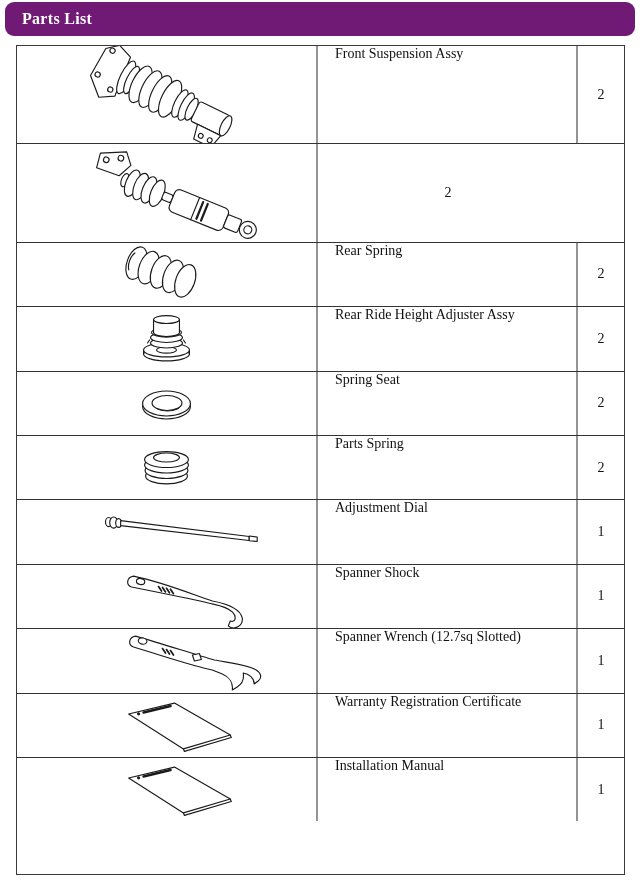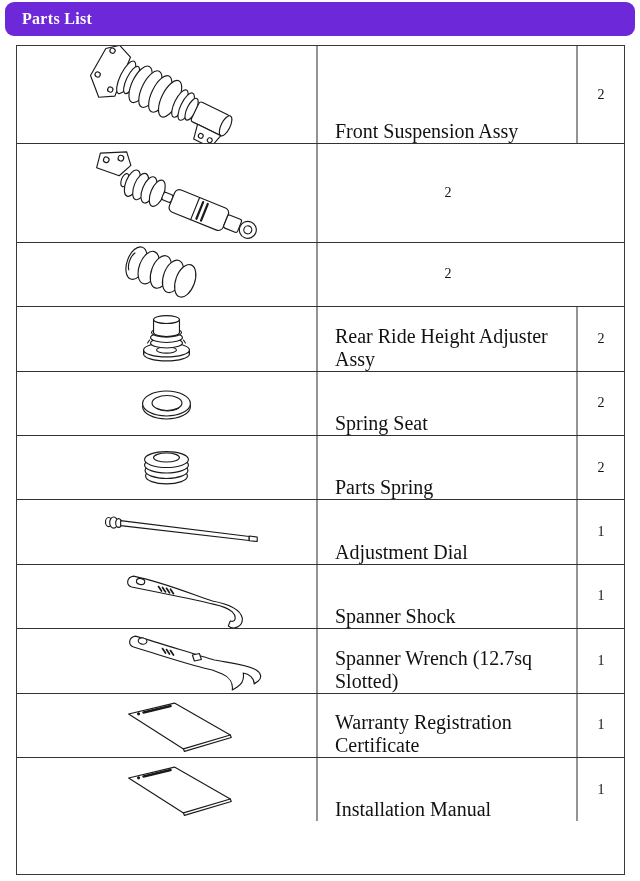--- a/index.html
+++ b/index.html
@@ -3,21 +3,21 @@
 <meta charset="utf-8">
 <style>
   html,body{margin:0;padding:0;}
   body{
     width:640px;height:881px;background:#ffffff;
     font-family:"Liberation Serif","DejaVu Serif",serif;
     position:relative;overflow:hidden;color:#111;
   }
   .header-bar{
     position:absolute;left:5px;top:2px;width:630px;height:34px;
-    background:#6d28d9;border-radius:9px;
+    background:#701a75;border-radius:9px;
     display:flex;align-items:center;
   }
   .header-title{
     color:#ffffff;font-weight:bold;font-size:16px;
     padding-left:17px;letter-spacing:0.3px;
   }
   .parts-table{
     position:absolute;left:16px;top:45px;width:609px;height:830px;
     border:1px solid #3a3a3a;box-sizing:border-box;
     display:flex;flex-direction:column;background:#fff;
@@ -29,22 +29,22 @@
   }
   .row.tall{height:97.4px;}
   .row:last-child{border-bottom:none;}
   .cell{box-sizing:border-box;min-width:0;overflow:hidden;}
   .cell-img{
     border-right:2px solid #949494;
     display:flex;align-items:center;justify-content:center;
   }
   .cell-name{
     border-right:2px solid #949494;
-    display:flex;align-items:flex-end;
-    padding-left:17px;font-size:20px;
+    display:flex;align-items:flex-start;
+    padding-left:17px;font-size:14px;
   }
   .cell-qty{
     display:flex;align-items:center;justify-content:center;
     font-size:14px;
   }
   svg{display:block;}
   .art{stroke:#1a1a1a;fill:none;stroke-width:1.15;stroke-linejoin:round;stroke-linecap:round;}
   .art .w{fill:#ffffff;}
   .art .thick{stroke-width:2.6;}
 </style>
@@ -124,20 +124,23 @@
         <g transform="rotate(20 150 31)">
           <ellipse class="w" cx="118" cy="31" rx="9.5" ry="17"></ellipse>
           <ellipse class="w" cx="131" cy="31" rx="9.5" ry="17"></ellipse>
           <ellipse class="w" cx="144" cy="31" rx="9.5" ry="17"></ellipse>
           <ellipse class="w" cx="157" cy="31" rx="9.5" ry="17"></ellipse>
           <ellipse class="w" cx="170" cy="31" rx="9.5" ry="17"></ellipse>
           <path d="M113 22 A7 12 0 0 0 113 40"></path>
         </g>
       </svg>
     </div>
+    <div class="cell cell-name">
+        <span>Rear Spring</span>
+      </div>
     <div class="cell cell-qty">
         <span>2</span>
       </div>
   </div>
 
   <div class="row">
     <div class="cell cell-img">
       <svg width="300" height="63" viewBox="0 0 300 63" class="art">
         <ellipse cx="150" cy="47" rx="23" ry="7"></ellipse>
         <path d="M127 43 L127 47 M173 43 L173 47"></path>

